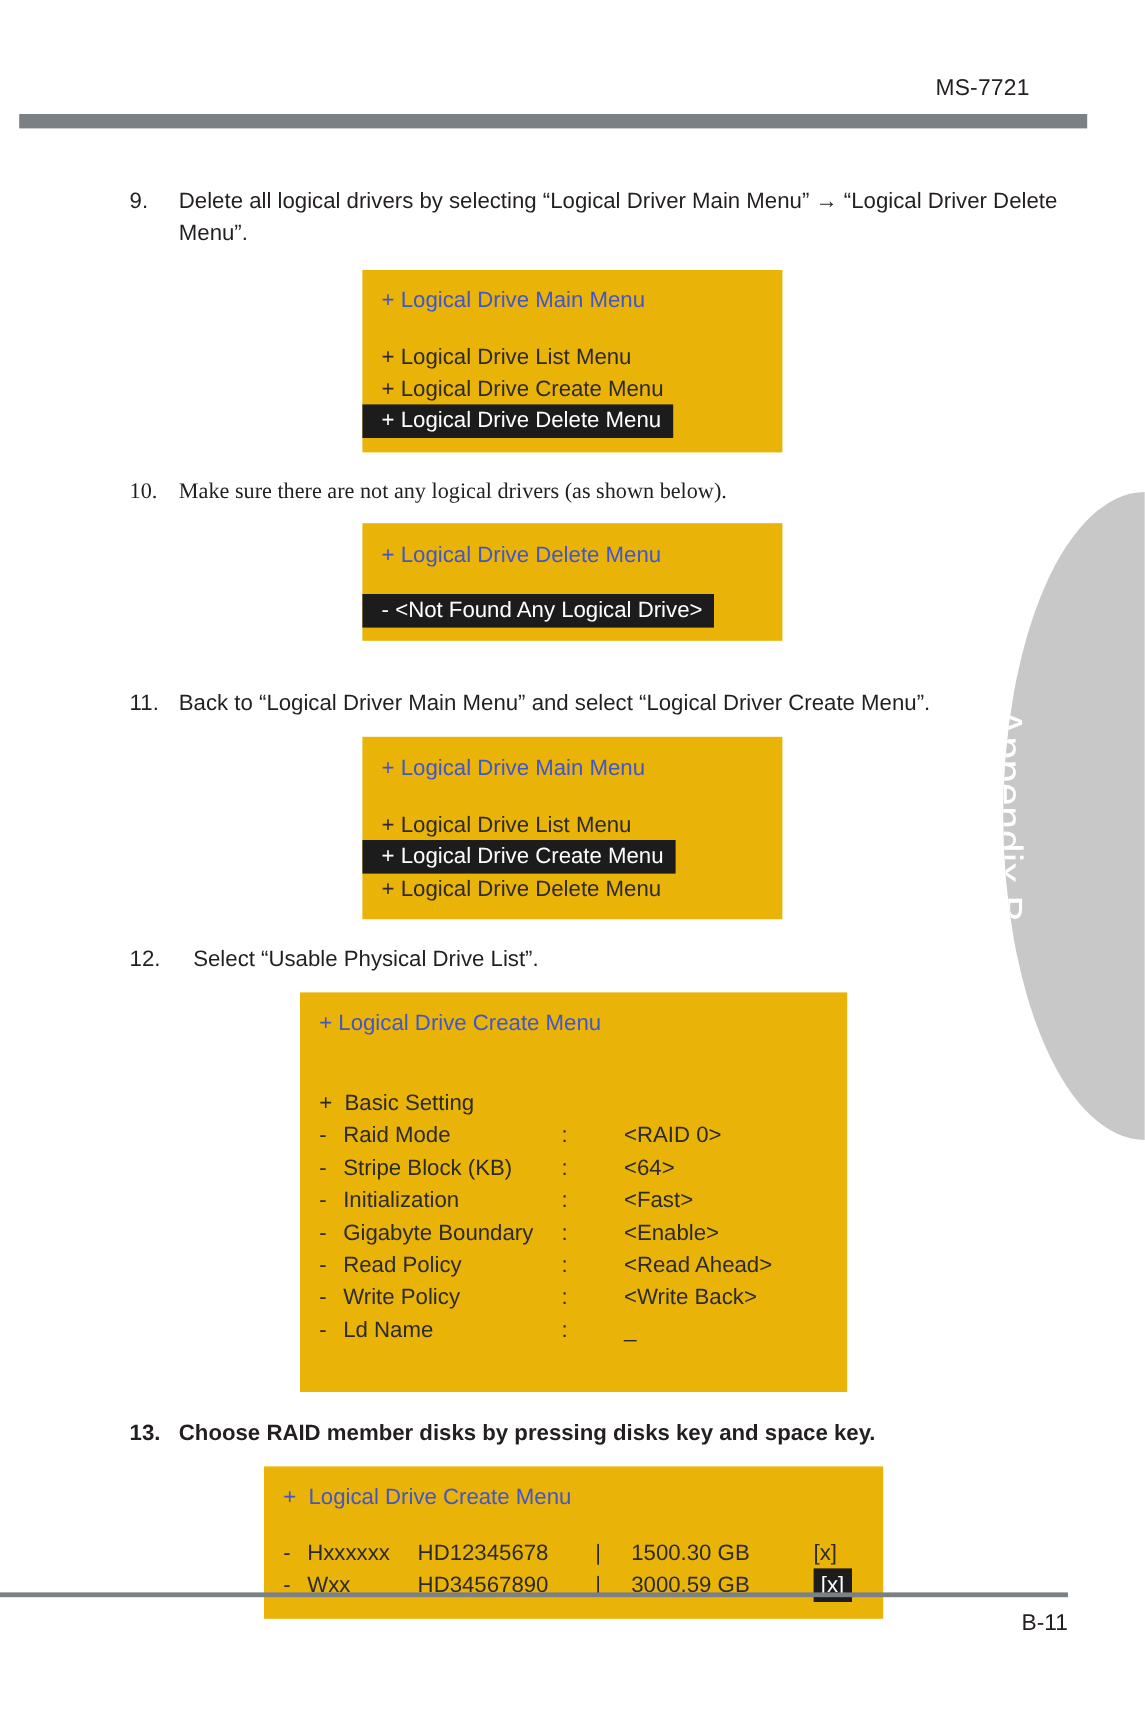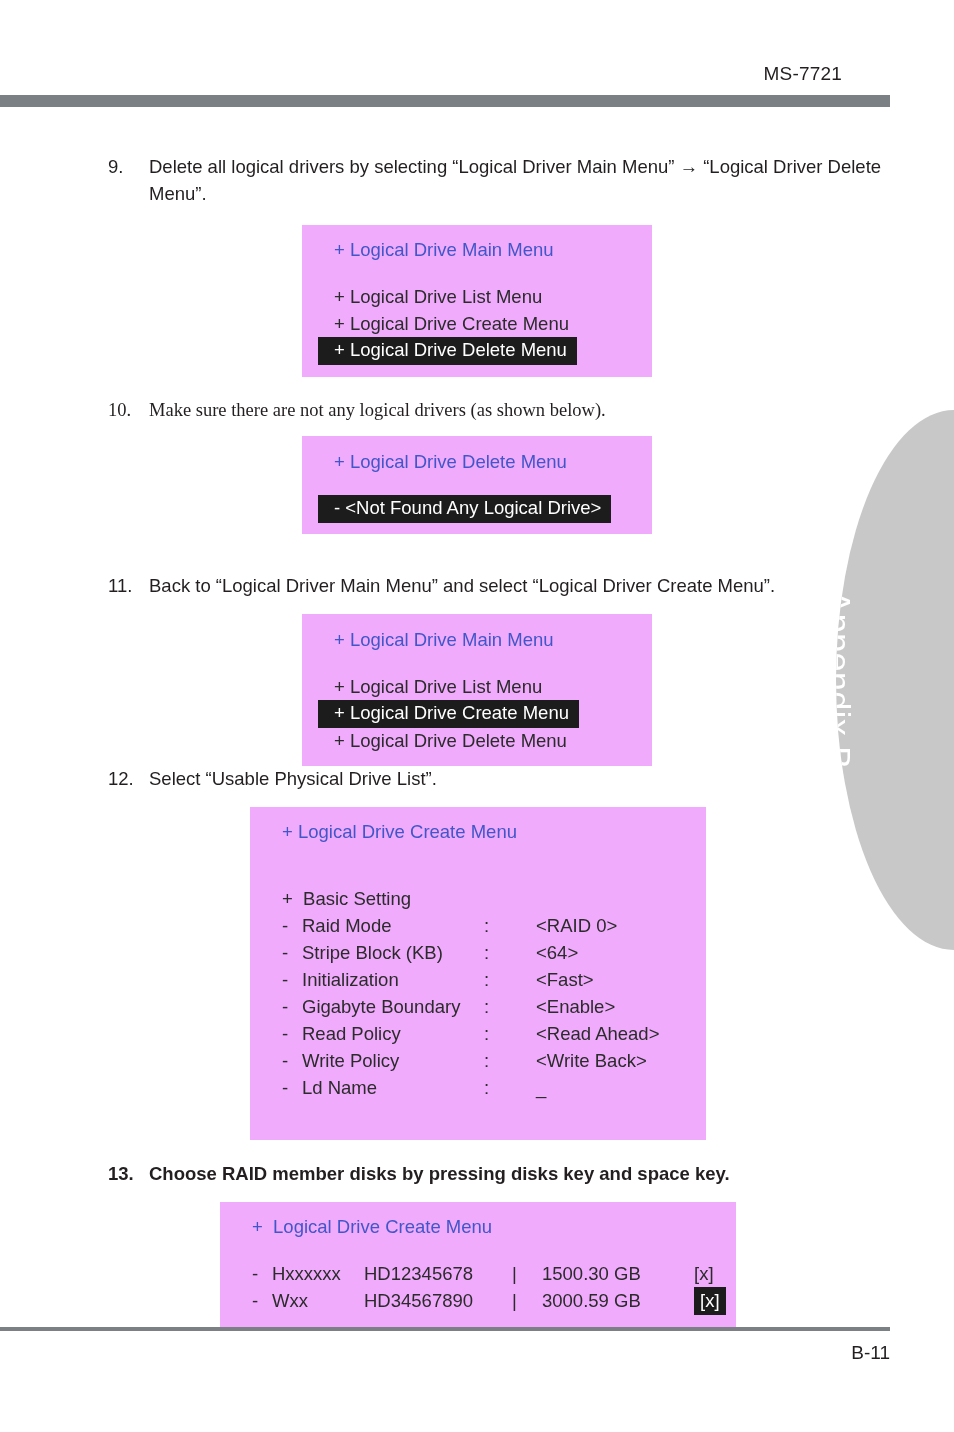--- a/index.html
+++ b/index.html
@@ -12,21 +12,21 @@
     height: 1432px;
     position: relative;
     font-family: "Liberation Sans", sans-serif;
     color: #231f20;
     overflow: hidden;
   }
 
   
   .page-header {
     position: absolute;
-    top: 0; left: 0; width: 906px; height: 110px;
+    top: 0; left: 16px; width: 906px; height: 110px;
   }
   .header-model {
     position: absolute;
     right: 64px; top: 63px;
     font-size: 19px;
     letter-spacing: 0.2px;
     color: #231f20;
   }
   .header-rule {
     position: absolute;
@@ -73,25 +73,25 @@
   .step-num {
     flex: 0 0 auto;
     width: 41px;
   }
   .step-text {
     flex: 1 1 auto;
   }
 
   
   .console {
-    background: #f0abfc;
+    background: #eab308;
     color: #2b2b2b;
     font-size: 18.5px;
     line-height: 1;
-    padding: 12px 0 12px 16px;
+    padding: 12px 0 12px 0;
     position: relative;
   }
   .console-row {
     height: 27px;
     display: flex;
     align-items: center;
     padding-left: 16px;
     white-space: pre;
   }
   .console-row.spacer {
@@ -220,21 +220,21 @@
   <div class="console box-c" style="margin-top:14px;">
     <div class="console-row console-title">+ Logical Drive Main Menu</div>
     <div class="console-row spacer"></div>
     <div class="console-row">+ Logical Drive List Menu</div>
     <div class="console-row highlight">
       <span class="hl">+ Logical Drive Create Menu</span>
     </div>
     <div class="console-row">+ Logical Drive Delete Menu</div>
   </div>
 
-  <div class="step" style="">
+  <div class="step" style="margin-top:20px;gap:12px;">
     <div class="step-num">12.</div>
     <div class="step-text">Select “Usable Physical Drive List”.</div>
   </div>
 
   <div class="console box-d" style="margin-top:14px;padding-bottom:18px;">
     <div class="console-row console-title">+ Logical Drive Create Menu</div>
     <div class="console-row spacer"></div>
     <div class="console-row spacer"></div>
     <div class="console-row">+  Basic Setting</div>
 

